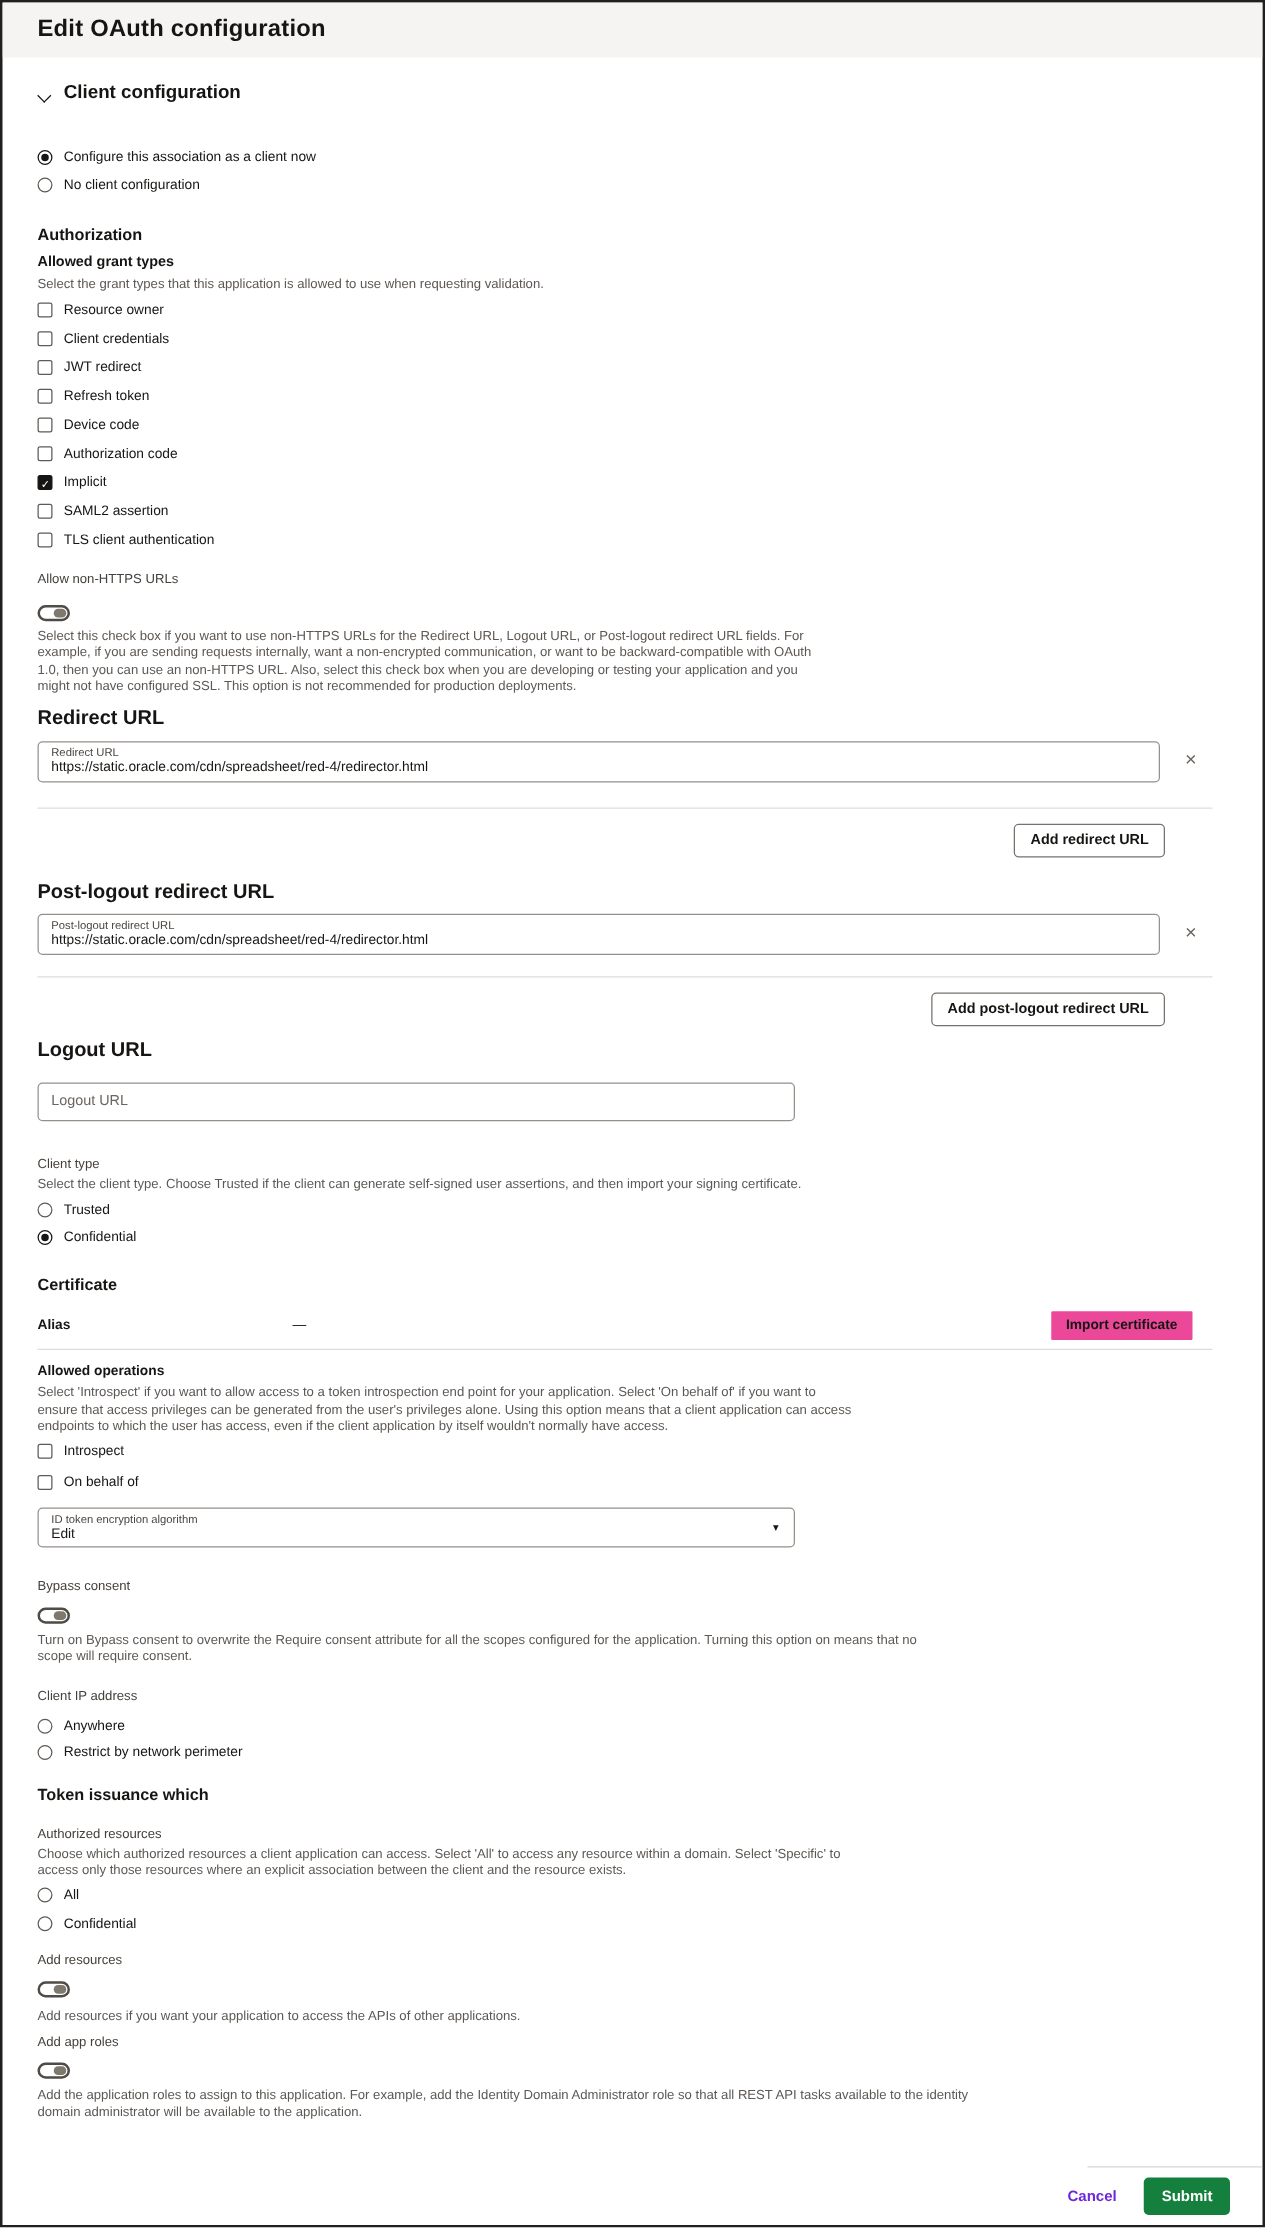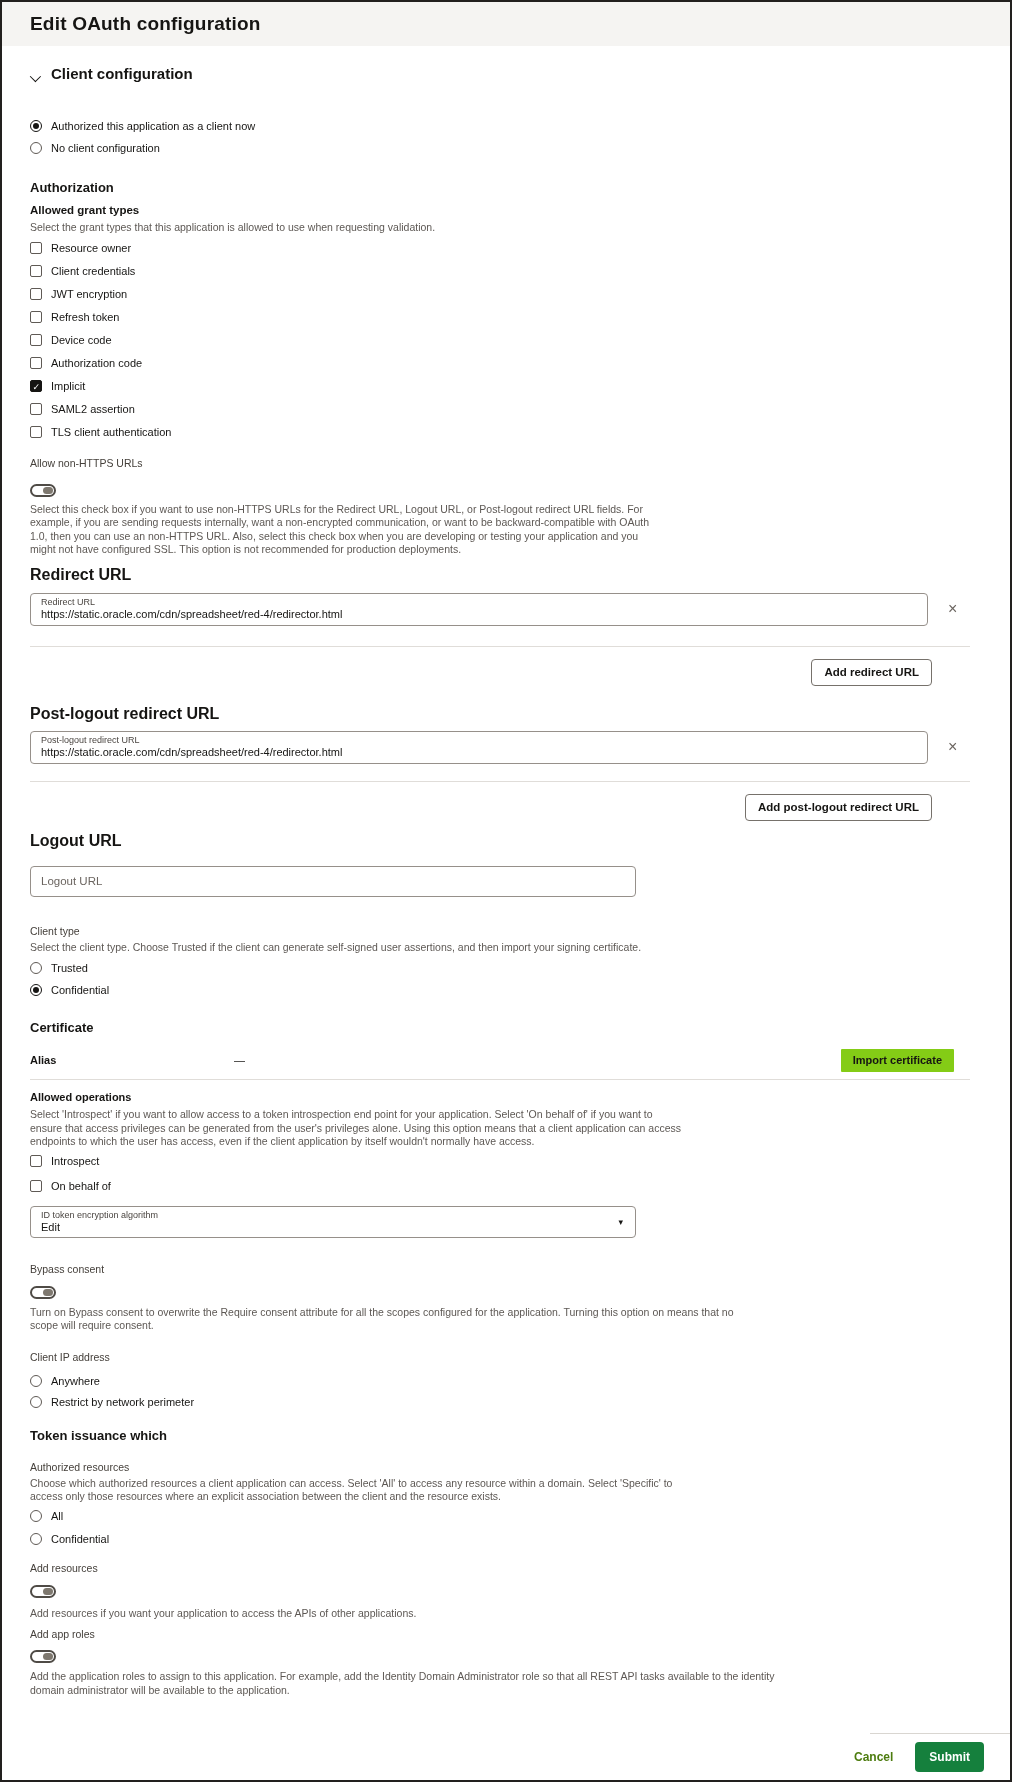--- a/index.html
+++ b/index.html
@@ -60,21 +60,21 @@
   .input-single::placeholder { color:#6b6560; }
 
   .clienttype-label { margin-top:28px; }
   .clienttype-desc { margin-top:3px; height:13.5px; max-width:700px; }
   .clienttype-radios { margin-top:7px;text-align:center; }
 
   .cert-heading { margin-top:24px; height:16px; }
   .alias-row { margin-top:12px; height:24px; display:flex; align-items:center; width:924px;gap:32px; }
   .alias-label { font-size:11px; font-weight:bold; width:172px; }
   .alias-value { font-size:11px; color:#161513; }
-  .btn-ghost { margin-left:auto; height:23px; background:#84cc16; border:none; border-radius:1px; padding:0 12px; font-size:11px; font-weight:bold; color:#161513; font-family:inherit; cursor:pointer; }
+  .btn-ghost { margin-left:auto; height:23px; background:#ec4899; border:none; border-radius:1px; padding:0 12px; font-size:11px; font-weight:bold; color:#161513; font-family:inherit; cursor:pointer; }
   .div-3 { margin-top:7px; }
 
   .ops-label { margin-top:11px; font-size:11px; font-weight:bold; height:14px; }
   .ops-desc { margin-top:3px; max-width:655px; }
   .ops-list { margin-top:6px; }
   .ops-list .check-row { margin-bottom:12px; }
 
   .select-field { margin-top:13px; width:606px; height:32px; border:1px solid #96908a; border-radius:4px; padding:4px 10px; display:flex; align-items:center; background:#fff; cursor:pointer; }
   .select-stack { display:flex; flex-direction:column; justify-content:center; flex:1; }
   .caret { font-size:9px; color:#161513; margin-right:2px; }
@@ -95,21 +95,21 @@
 
   .addres-label { margin-top:16px; }
   .toggle-addres { margin-top:10px; }
   .addres-desc { margin-top:9px; max-width:755px; }
   .approles-label { margin-top:8px; }
   .toggle-approles { margin-top:9px; }
   .approles-desc { margin-top:7px; max-width:755px; }
 
   .footer-divider { position:absolute; top:1731px; left:868px; right:0; border-top:1px solid #d9d6d1; }
   .footer { position:absolute; top:1740px; right:26px; display:flex; align-items:center; gap:22px; }
-  .btn-text { background:none; border:none; font-size:12px; font-weight:bold; color:#4d7c0f; font-family:inherit; cursor:pointer; }
+  .btn-text { background:none; border:none; font-size:12px; font-weight:bold; color:#6d28d9; font-family:inherit; cursor:pointer; }
   .btn-primary { background:#15803d; color:#fff; border:none; border-radius:4px; padding:8px 14px; font-size:12px; font-weight:bold; font-family:inherit; cursor:pointer; }
 </style>
 </head>
 <body>
 
 <div class="page">
 
   <div class="header">
     <div class="page-title">Edit OAuth configuration</div>
   </div>
@@ -118,21 +118,21 @@
 
     <div class="section-header">
       <span class="chev"></span>
       <span class="section-title">Client configuration</span>
     </div>
 
     <div class="mode-radios">
 
     <div class="radio-row">
           <span class="radio on"></span>
-          <span class="ctl-label">Authorized this application as a client now</span>
+          <span class="ctl-label">Configure this association as a client now</span>
         </div>
         <div class="radio-row">
           <span class="radio"></span>
           <span class="ctl-label">No client configuration</span>
         </div>
       </div>
 
     <div class="h3" id="authorization-heading">Authorization</div>
 
     <div class="sub-label-bold">Allowed grant types</div>
@@ -143,21 +143,21 @@
     <div class="check-row">
           <span class="checkbox"></span>
           <span class="ctl-label">Resource owner</span>
         </div>
         <div class="check-row">
           <span class="checkbox"></span>
           <span class="ctl-label">Client credentials</span>
         </div>
         <div class="check-row">
           <span class="checkbox"></span>
-          <span class="ctl-label">JWT encryption</span>
+          <span class="ctl-label">JWT redirect</span>
         </div>
         <div class="check-row">
           <span class="checkbox"></span>
           <span class="ctl-label">Refresh token</span>
         </div>
         <div class="check-row">
           <span class="checkbox"></span>
           <span class="ctl-label">Device code</span>
         </div>
         <div class="check-row">

